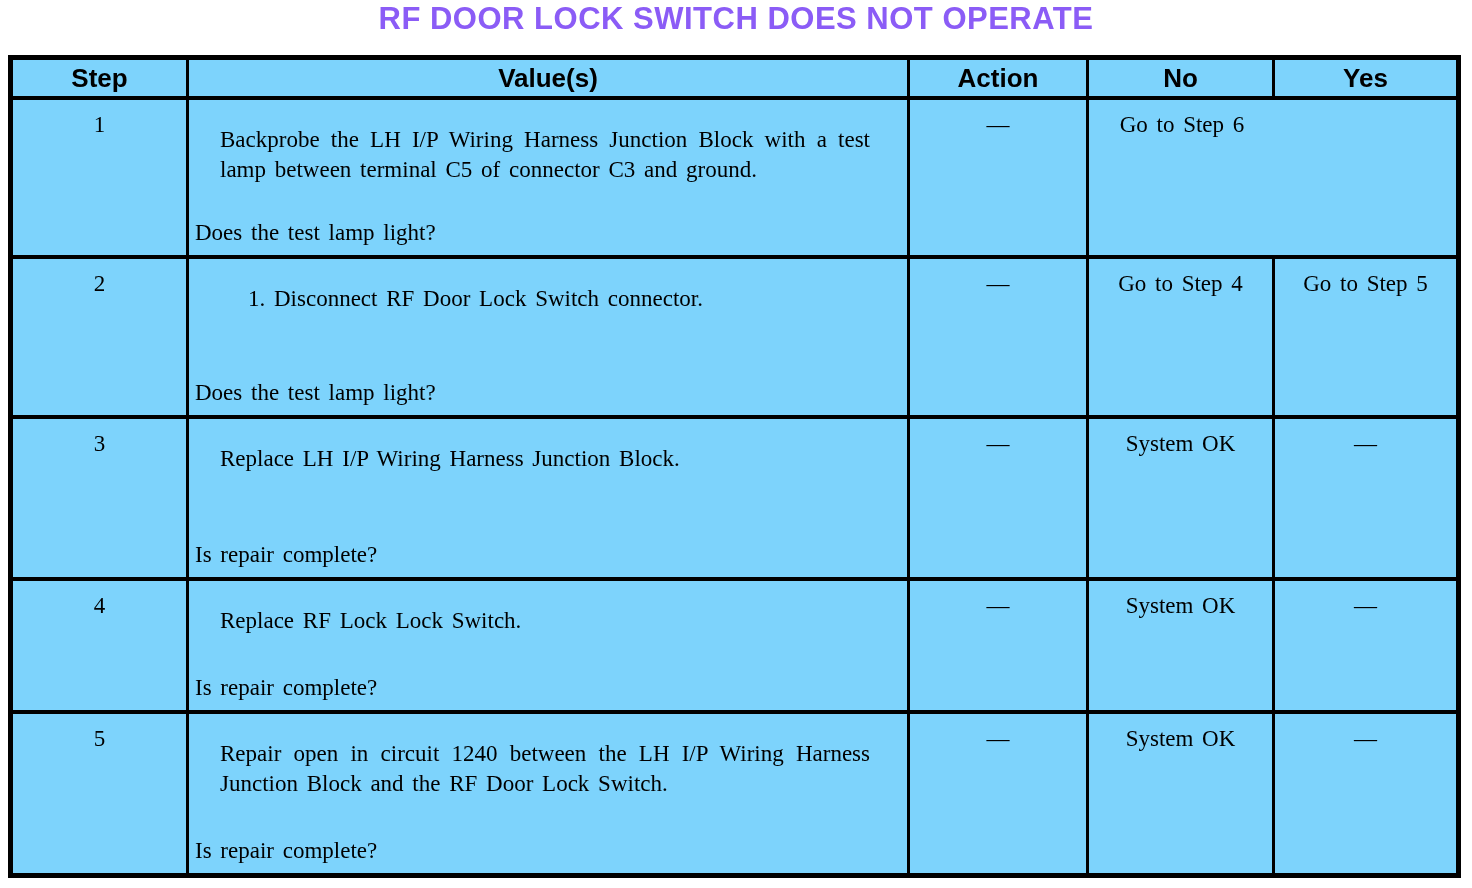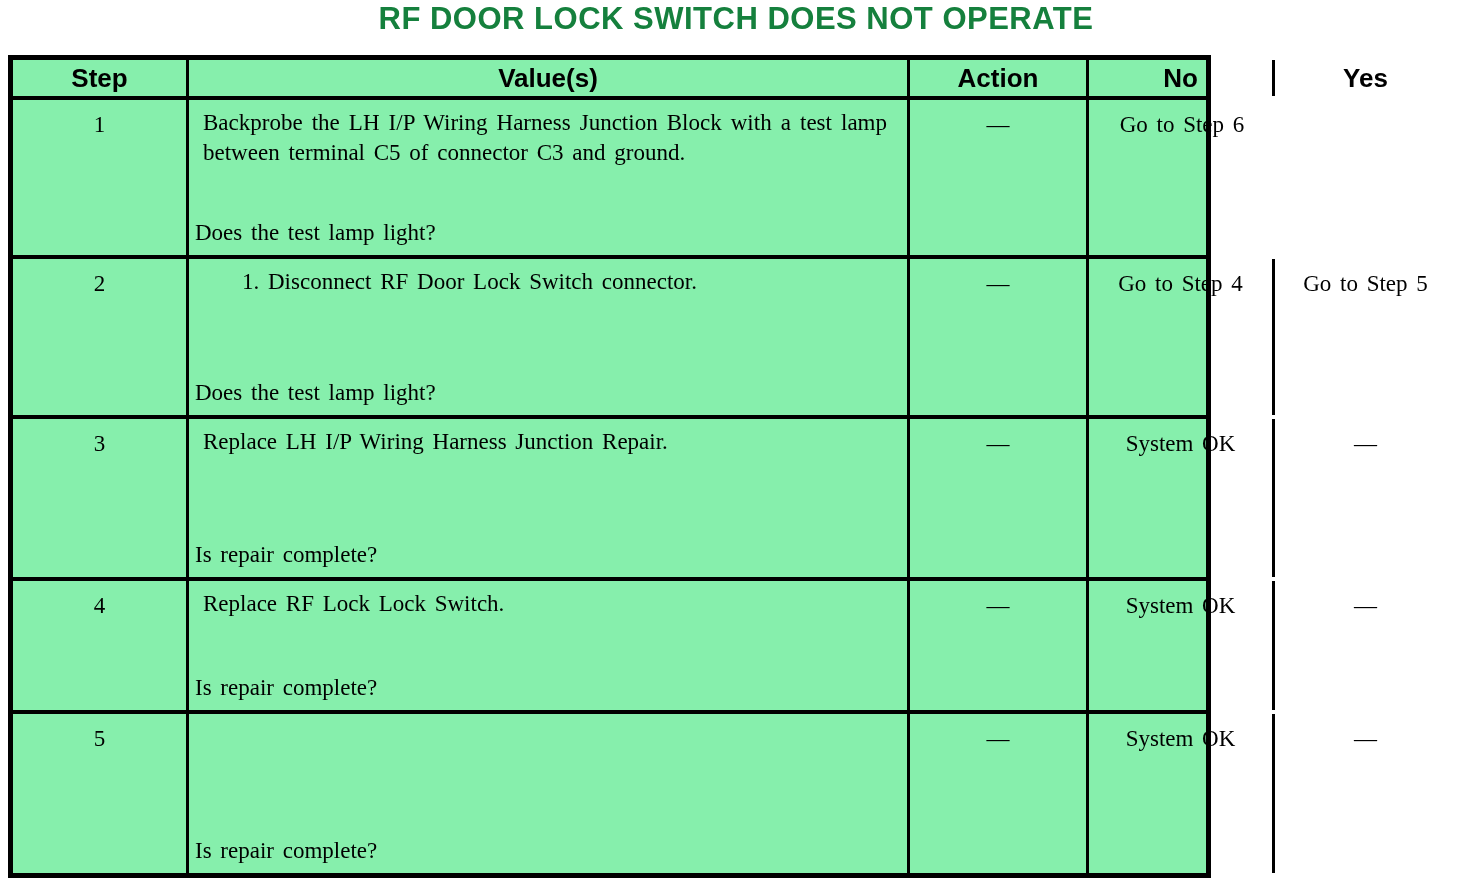--- a/index.html
+++ b/index.html
@@ -19,30 +19,30 @@
   .doc-title {
     position: absolute;
     top: 1px;
     left: 0;
     width: 100%;
     text-align: center;
     font-family: "Liberation Sans", sans-serif;
     font-weight: bold;
     font-size: 31px;
     letter-spacing: 0.5px;
-    color: #15803d;
+    color: #8b5cf6;
   }
   .dtable {
     position: absolute;
     left: 8px;
     top: 55px;
-    width: 1203px;
+    width: 1453px;
     border: 5px solid #000000;
     box-sizing: border-box;
-    background: #86efac;
+    background: #7dd3fc;
   }
   .trow {
     display: grid;
     grid-template-columns: 176px 721px 179px 186px 181px;
     box-sizing: border-box;
   }
   .trow:not(:last-child) {
     border-bottom: 4px solid #000000;
   }
   .cell {
@@ -75,35 +75,34 @@
   }
   .step-cell {
     text-align: center;
     padding-top: 10px;
   }
   .center-cell {
     text-align: center;
     padding-top: 10px;
   }
   .action-cell {
-    padding: 0;
+    padding: 17px;
   }
   .action-text {
     margin: 8px 20px 0 14px;
     text-align: justify;
   }
   .action-list {
     list-style: none;
     margin: 8px 20px 0 0;
     padding: 0;
   }
   .action-list li {
     padding-left: 72px;
     text-indent: -30px;
-    margin-left: 11px;
   }
   .question {
     position: absolute;
     left: 6px;
     bottom: 7px;
     white-space: nowrap;
   }
 </style>
 </head>
 <body>
@@ -141,21 +140,21 @@
         <div class="question">Does the test lamp light?</div>
       </div>
       <div class="cell body-cell center-cell">—</div>
       <div class="cell body-cell center-cell">Go to Step 4</div>
       <div class="cell body-cell center-cell">Go to Step 5</div>
     </div>
 
     <div class="trow r3">
       <div class="cell body-cell step-cell">3</div>
       <div class="cell body-cell action-cell">
-        <div class="action-text">Replace LH I/P Wiring Harness Junction Repair.</div>
+        <div class="action-text">Replace LH I/P Wiring Harness Junction Block.</div>
         <div class="question">Is repair complete?</div>
       </div>
       <div class="cell body-cell center-cell">—</div>
       <div class="cell body-cell center-cell">System OK</div>
       <div class="cell body-cell center-cell">—</div>
     </div>
 
     <div class="trow r4">
       <div class="cell body-cell step-cell">4</div>
       <div class="cell body-cell action-cell">
@@ -163,20 +162,21 @@
         <div class="question">Is repair complete?</div>
       </div>
       <div class="cell body-cell center-cell">—</div>
       <div class="cell body-cell center-cell">System OK</div>
       <div class="cell body-cell center-cell">—</div>
     </div>
 
     <div class="trow r5">
       <div class="cell body-cell step-cell">5</div>
       <div class="cell body-cell action-cell">
+        <div class="action-text">Repair open in circuit 1240 between the LH I/P Wiring Harness Junction Block and the RF Door Lock Switch.</div>
         <div class="question">Is repair complete?</div>
       </div>
       <div class="cell body-cell center-cell">—</div>
       <div class="cell body-cell center-cell">System OK</div>
       <div class="cell body-cell center-cell">—</div>
     </div>
 
   </div>
 </div>
 

